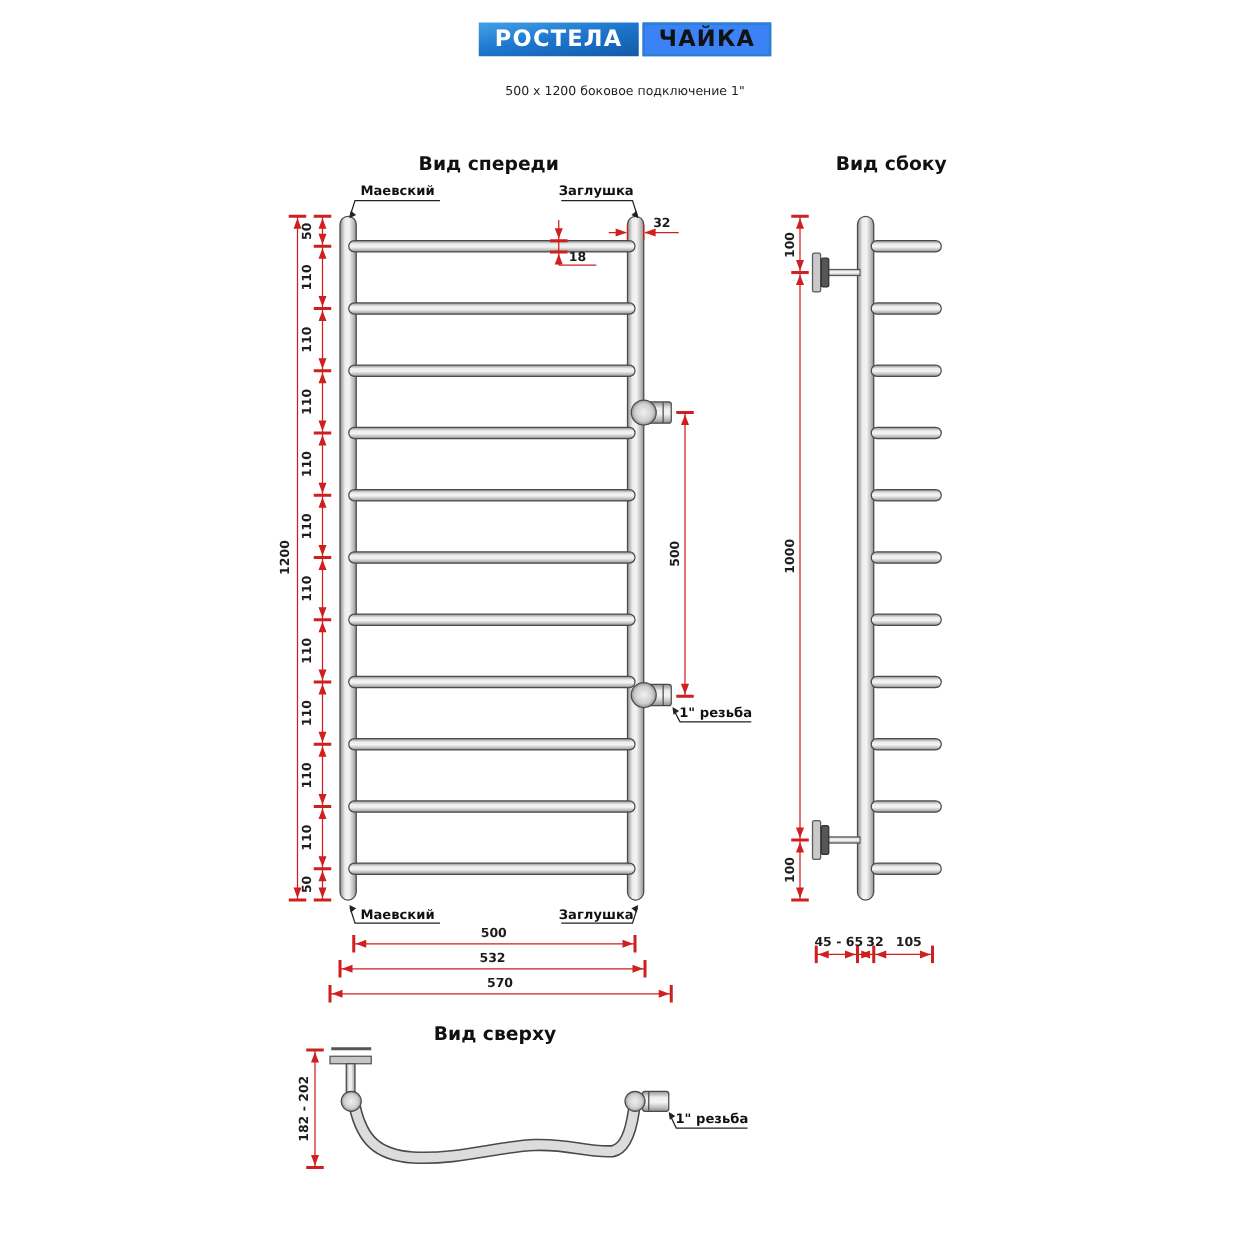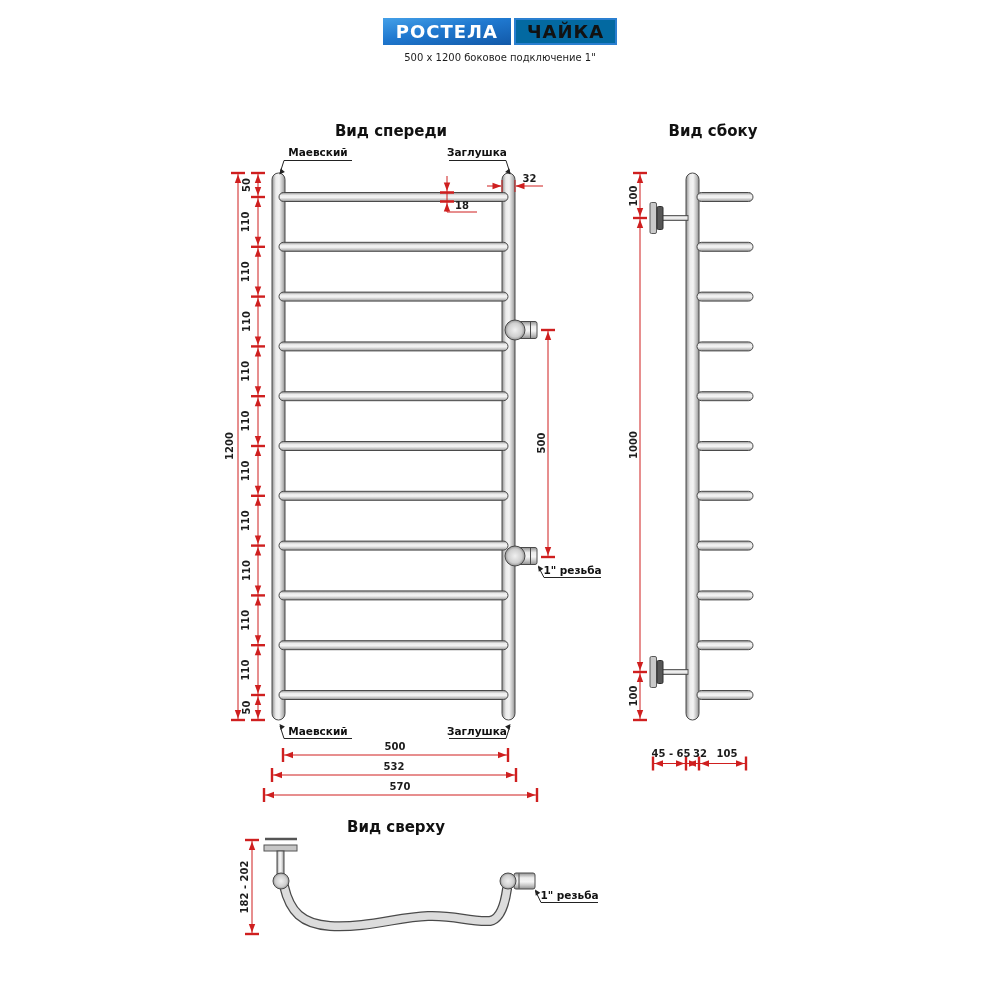--- a/index.html
+++ b/index.html
@@ -1,23 +1,23 @@
 <!DOCTYPE html>
 <html><head>
 <meta charset="utf-8">
 <style>
   html,body{margin:0;padding:0;background:#fff;}
   .page{position:relative;width:1000px;height:1000px;background:#fff;overflow:hidden;
         font-family:"DejaVu Sans",sans-serif;}
   .header{position:absolute;top:18px;left:0;width:100%;display:flex;flex-direction:column;
-          align-items:center;gap:7px;}
+          align-items:center;gap:23px;}
   .logo{display:flex;align-items:stretch;}
   .brand-a{background:linear-gradient(170deg,#44a0e8 0%,#1f78cf 45%,#1259a8 100%);
            color:#fff;padding:3px 13px;font-weight:bold;font-size:18px;letter-spacing:1px;}
-  .brand-b{background:#0369a1;border:2px solid #2a7fd0;color:#121212;padding:1px 11px;margin-left:3px;
+  .brand-b{background:#3b82f6;border:2px solid #2a7fd0;color:#121212;padding:1px 11px;margin-left:3px;
            font-weight:bold;font-size:18px;letter-spacing:1px;display:flex;align-items:center;}
   .subtitle{font-size:10px;color:#1d1d1d;}
   svg.drawing{position:absolute;left:0;top:0;}
   .post{fill:url(#mgH);stroke:#4a4a4a;stroke-width:1;}
   .tube{fill:url(#mgV);stroke:#4a4a4a;stroke-width:1;}
   .knob{fill:url(#mgR);stroke:#4a4a4a;stroke-width:1;}
   .rod{fill:url(#mgV);stroke:#4a4a4a;stroke-width:.8;}
   .plate-light{fill:#c9c9c9;stroke:#5a5a5a;stroke-width:1;}
   .plate-dark{fill:#565656;stroke:#2e2e2e;stroke-width:1;}
   .plate{fill:#c6c6c6;stroke:#555;stroke-width:1;}

